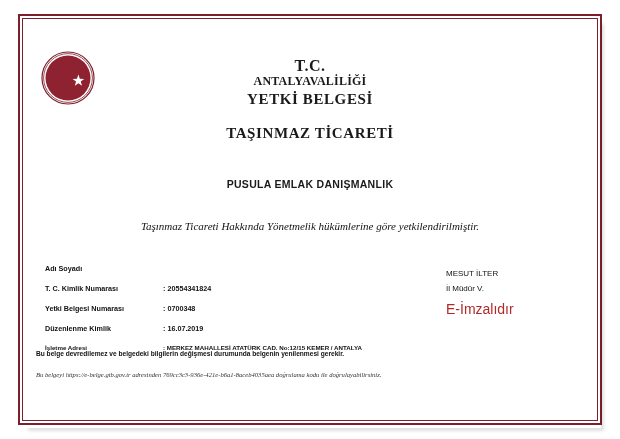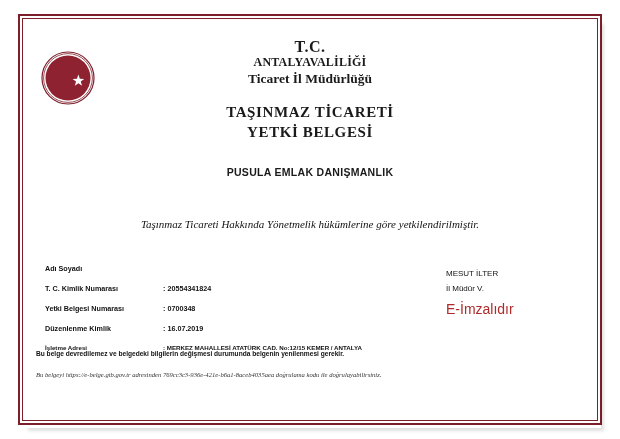--- a/index.html
+++ b/index.html
@@ -74,20 +74,21 @@
   
   .header-block {
     text-align: center;
     padding-top: 12px;
   }
   .line-tc {
     font-size: 16px;
     font-weight: bold;
     letter-spacing: 0.5px;
     line-height: 1.15;
+    margin-top: 19px;
   }
   .line-valilik {
     font-size: 12px;
     font-weight: bold;
     letter-spacing: 0.2px;
     line-height: 1.15;
   }
   .line-mudurluk {
     font-size: 13.5px;
     font-weight: bold;
@@ -95,30 +96,30 @@
   }
   .title-main {
     margin-top: 14px;
     font-size: 15px;
     font-weight: bold;
     letter-spacing: 0.6px;
     line-height: 1.35;
   }
 
   .company-name {
-    margin-top: 24px;
+    margin-top: 34px;
     text-align: center;
     font-family: "Liberation Sans", sans-serif;
     font-size: 10.5px;
     font-weight: bold;
     letter-spacing: 0.3px;
   }
 
   .statement {
-    margin-top: 40px;
+    margin-top: 30px;
     text-align: center;
     font-size: 11px;
     font-style: italic;
     color: #111;
   }
 
   
   .fields {
     position: absolute;
     left: 6px;
@@ -205,23 +206,22 @@
         <circle cx="28" cy="28" r="22.5" fill="#8e2230"></circle>
         <path d="M31 16 a12 12 0 1 0 0 24 a9.6 9.6 0 1 1 0 -24 z" fill="#ffffff"></path>
         <path d="M38.4 24.6 l1.45 4.2 l4.35 .08 l-3.45 2.6 l1.25 4.25 l-3.6 -2.45 l-3.6 2.45 l1.25 -4.25 l-3.45 -2.6 l4.35 -.08 z" fill="#ffffff"></path>
         <circle cx="28" cy="28" r="24.4" fill="none" stroke="#7d1f2b" stroke-width="0.8"></circle>
       </svg>
     </div>
 
     <div class="header-block">
       <div class="line-tc">T.C.</div>
       <div class="line-valilik">ANTALYAVALİLİĞİ</div>
-      <div class="line-mudurluk">Ticaret İl Müdürlüğü</div>
+      <div class="title-main" style="margin-top:0">YETKİ BELGESİ</div>
       <div class="title-main">TAŞINMAZ TİCARETİ</div>
-      <div class="title-main" style="margin-top:0">YETKİ BELGESİ</div>
     </div>
 
     <div class="company-name">PUSULA EMLAK DANIŞMANLIK</div>
 
     <div class="statement">Taşınmaz Ticareti Hakkında Yönetmelik hükümlerine göre yetkilendirilmiştir.</div>
 
     <div class="fields">
       <div class="field-row">
         <div class="field-label">Adı Soyadı</div>
       </div>

